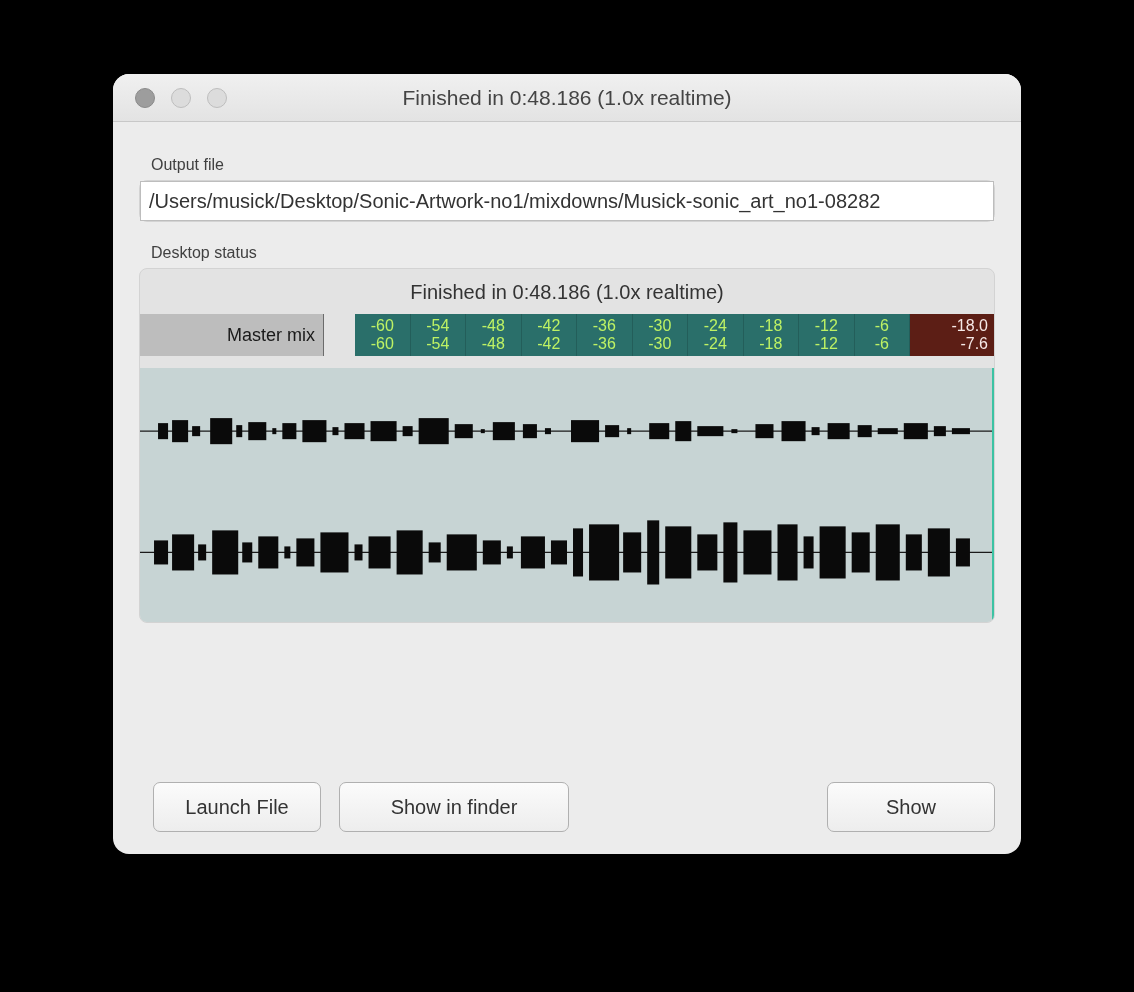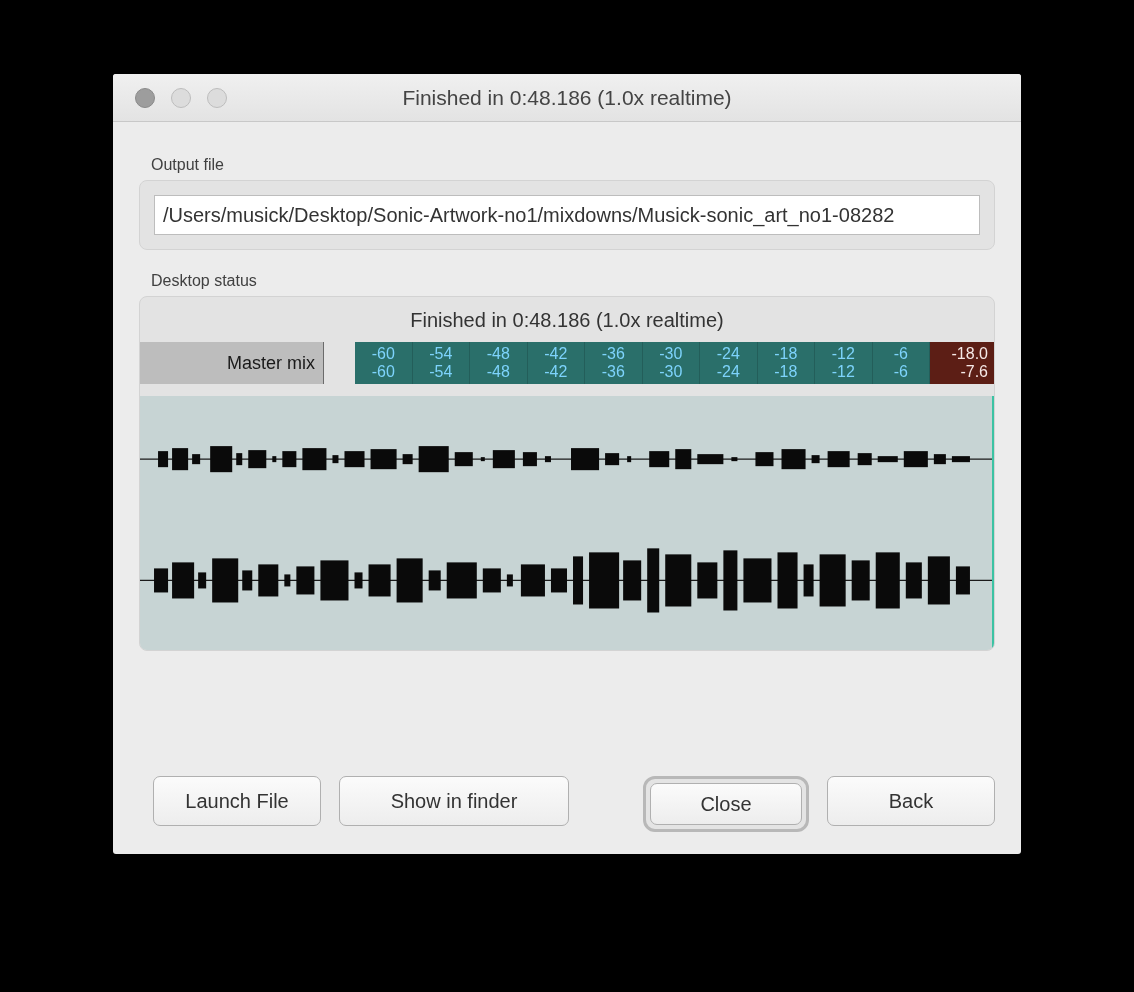--- a/index.html
+++ b/index.html
@@ -16,21 +16,21 @@
     align-items: flex-start;
     justify-content: center;
   }
   .window {
     position: absolute;
     left: 113px;
     top: 74px;
     width: 908px;
     height: 780px;
     background: #ececec;
-    border-radius: 3px;
+    border-radius: 16px;
     box-shadow: 0 30px 60px rgba(0,0,0,0.6);
     overflow: hidden;
   }
   .titlebar {
     height: 48px;
     background: linear-gradient(#f0f0f0, #e3e3e3);
     border-bottom: 1px solid #c8c8c8;
     display: flex;
     align-items: center;
     position: relative;
@@ -61,21 +61,20 @@
   }
   .section-label {
     font-size: 16px;
     color: #404040;
     margin: 16px 0 6px 12px;
   }
   .panel {
     background: #e3e3e3;
     border: 1px solid #d3d3d3;
     border-radius: 8px;
-    padding: 14px;
     margin-bottom: 22px;
   }
   .path-input {
     width: 100%;
     height: 40px;
     background: #fff;
     border: 1px solid #bdbdbd;
     padding: 0 8px;
     font-size: 20px;
     color: #333;
@@ -118,35 +117,35 @@
     font-size: 18px;
     color: #1a1a1a;
     border-right: 1px solid #6b6b6b;
   }
   .meter-body {
     flex: 1;
     background: #2a6f6a;
     position: relative;
     display: grid;
     grid-template-columns: repeat(10, 1fr);
-    color: #7dd3fc;
+    color: #bef264;
     font-size: 16px;
     margin-left: 31px;
   }
   .db-cell {
     border-right: 1px solid rgba(0,0,0,0.15);
     display: flex;
     flex-direction: column;
     justify-content: center;
     align-items: center;
     line-height: 18px;
   }
   .db-cell span { display:block; font-size:16px; }
   .meter-peak {
-    width: 64px;
+    width: 84px;
     background: #5c1e15;
     color: #f6e9e7;
     font-size: 16px;
     display: flex;
     flex-direction: column;
     align-items: flex-end;
     justify-content: center;
     padding-right: 6px;
     line-height: 18px;
   }
@@ -347,18 +346,15 @@
           </g>
         </svg>
       </div>
     </div>
   </div>
 
   <div class="buttons">
     <button class="btn">Launch File</button>
     <button class="btn" style="min-width:230px">Show in finder</button>
     <div class="spacer"></div>
-    <div class="btn-default-wrap">
-      <button class="btn">Close</button>
-    </div>
-    <button class="btn">Back</button>
+    <button class="btn">Show</button>
   </div>
 </div>
 
 </body></html>

